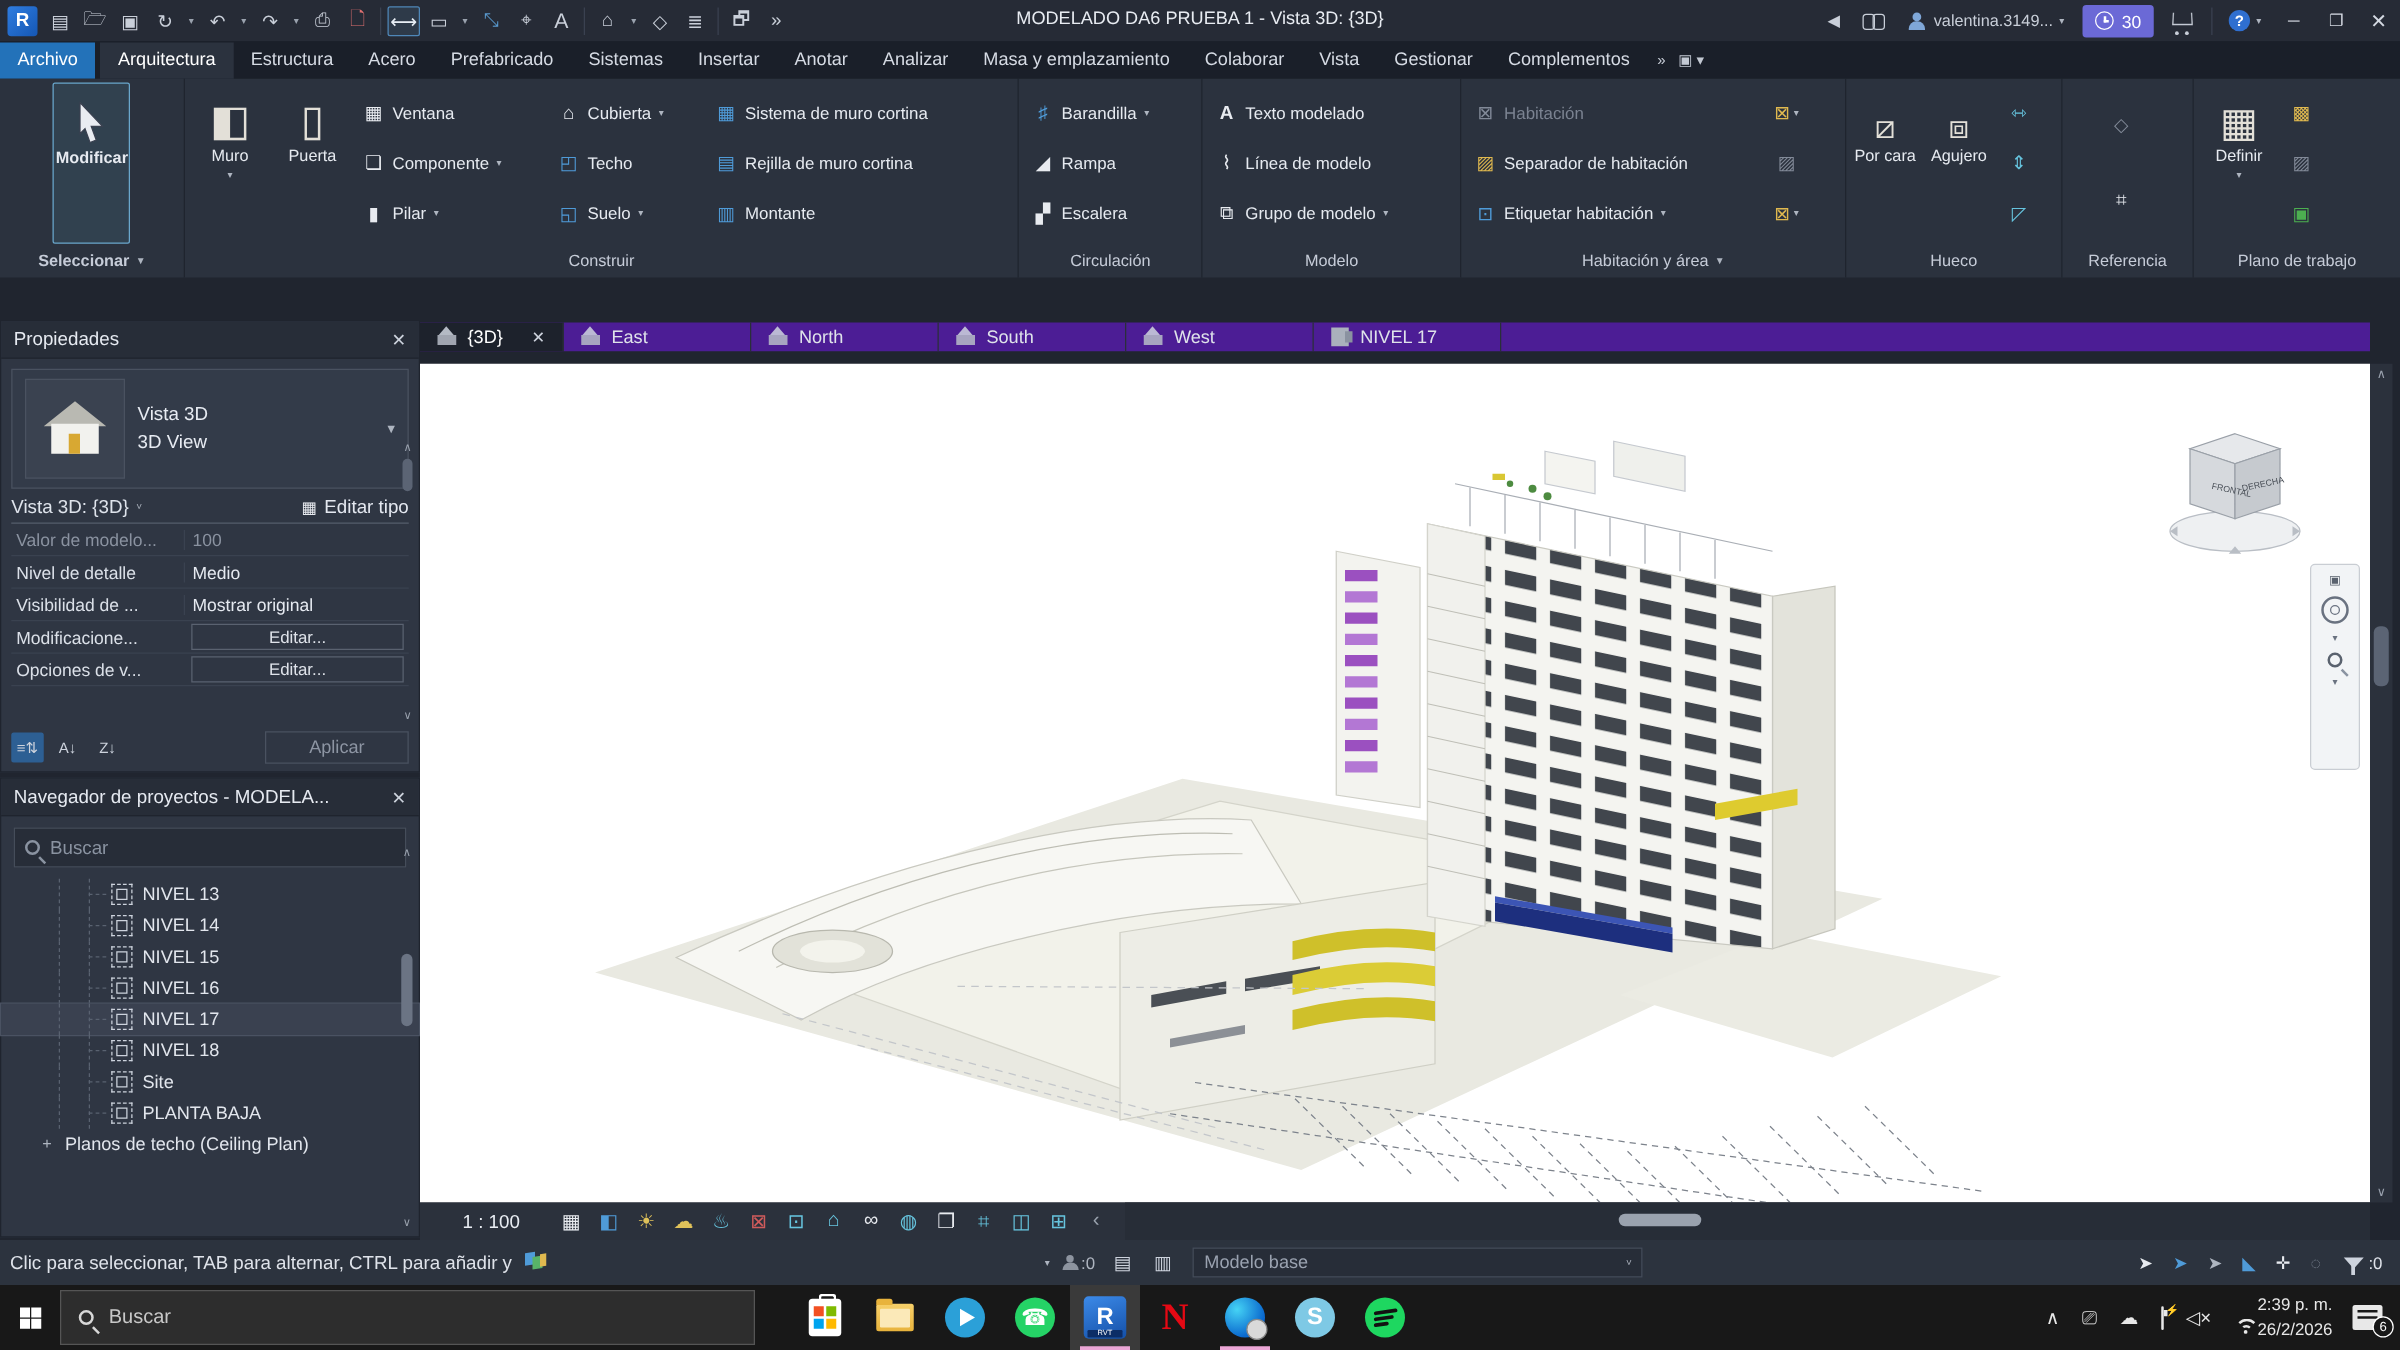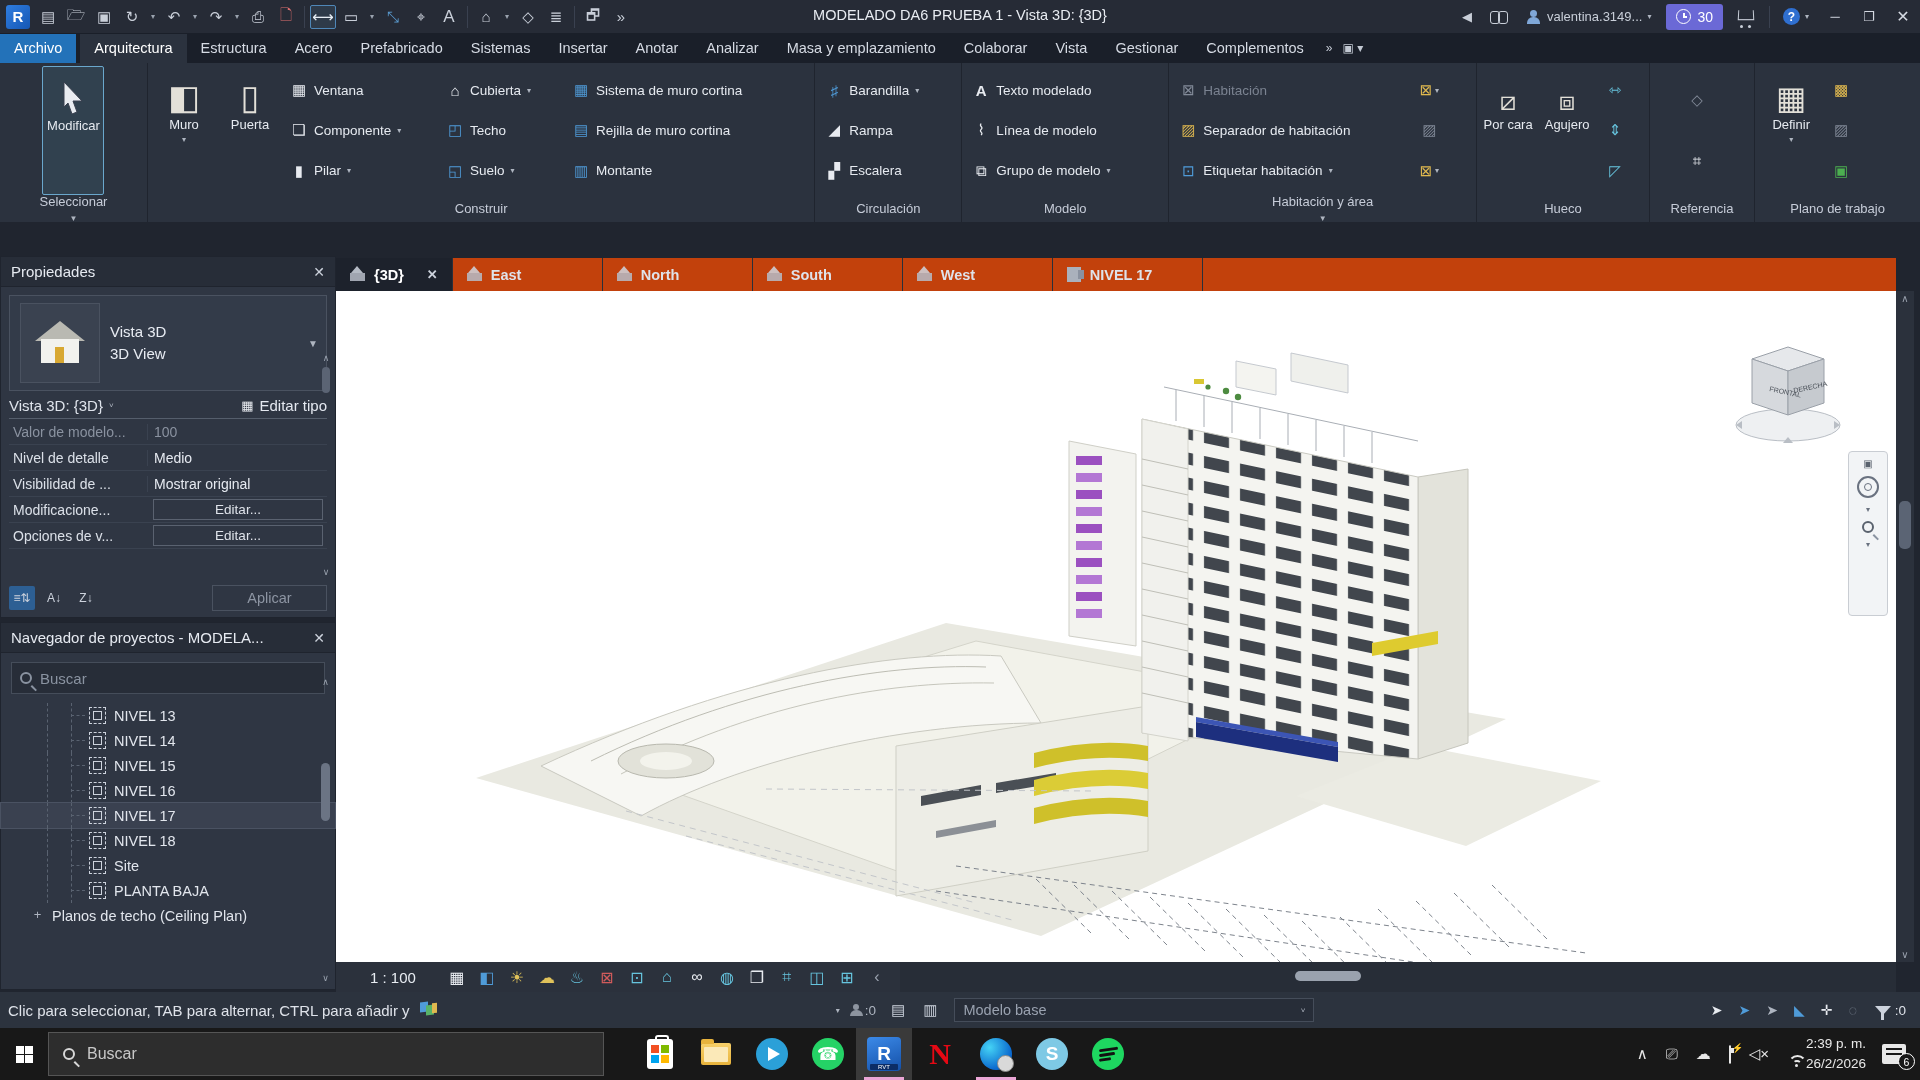--- a/index.html
+++ b/index.html
@@ -54,21 +54,21 @@
   .rtab.file { background:#2372b9; color:#fff; margin-right:4px; }
   .rtab.active { background:#2b323e; color:#fff; }
   .tab-extra { margin-left:8px; color:#c3c9d3; font-size:12px; display:flex; gap:10px; padding-bottom:8px; }
 
   
   #ribbon { position:absolute; left:0; top:63px; width:1920px; height:159px; background:#2b323e;
     display:flex; color:#e6eaf0; }
   .panel { display:flex; flex-direction:column; border-right:1px solid #1f242e; }
   .panel-body { height:132px; display:flex; padding:3px 5px 0; gap:4px; }
   .panel-label { height:26px; display:flex; align-items:center; justify-content:center; gap:5px;
-    font-size:13px; color:#c6ccd8;flex-direction:column; }
+    font-size:13px; color:#c6ccd8; }
   .dd { font-size:8px; color:#aeb5c0; }
   .bigbtn { width:62px; display:flex; flex-direction:column; align-items:center; padding-top:6px; gap:3px;
     border-radius:2px; font-size:13px; text-align:center; }
   .bigbtn .bico { height:42px; display:flex; align-items:flex-end; justify-content:center;
     font-size:34px; line-height:1; color:#e3e0d8; }
   .bigbtn.sel { border:1px solid #6aa7cc; background:#31414f; }
   .smallcol { display:flex; flex-direction:column; justify-content:space-around; padding:4px 0; }
   .smbtn { display:flex; align-items:center; gap:6px; height:28px; font-size:13.5px; padding:0 5px;
     border-radius:2px; white-space:nowrap; }
   .smbtn.disabled { color:#7b8391; }
@@ -130,22 +130,22 @@
   .guide2 { position:absolute; left:70px; top:0; bottom:0; border-left:1px dashed #596270; }
   .tick { position:absolute; left:70px; top:12px; width:14px; border-top:1px dashed #596270; }
   .cubeico { width:17px; height:17px; border:1.5px dashed #cdd3dd; flex:none; position:relative; }
   .cubeico::after { content:""; position:absolute; inset:3px; border:1.2px solid #cdd3dd; }
   .titem.group { padding-left:30px; }
   .plus-box { width:13px; height:13px; color:#aeb5c0; font-size:13px; line-height:11px; text-align:center; flex:none; }
   .tree-scroll { position:absolute; right:2px; top:54px; bottom:6px; width:15px; }
   .tree-scroll .thumb { position:absolute; top:86px; left:3px; width:9px; height:58px; background:#6b7484; border-radius:5px; }
 
   
-  #viewtabs { position:absolute; left:336px; top:258px; width:1560px; height:33px; background:#c2410c;
-    display:flex; color:#dfe3ea; font-size:14.5px;font-weight:bold; }
+  #viewtabs { position:absolute; left:336px; top:258px; width:1560px; height:23px; background:#4c1d95;
+    display:flex; color:#dfe3ea; font-size:14.5px; }
   .vtab { display:flex; align-items:center; gap:9px; padding:0 14px; border-right:1px solid #2a2f3a; min-width:150px; }
   .vtab.active { background:#1d222c; color:#fff; min-width:0; }
   .vtab .x { margin-left:14px; color:#cdd3dd; font-size:13px; }
   .houseico { width:15px; height:13px; position:relative; opacity:.85; }
   .houseico::before { content:""; position:absolute; left:0; top:5px; width:15px; height:8px; background:#b7bdc8; }
   .houseico::after { content:""; position:absolute; left:1.2px; top:-2px; width:0; height:0;
     border-left:6.5px solid transparent; border-right:6.5px solid transparent; border-bottom:7px solid #cfd5df; }
   .planico { width:14px; height:15px; background:#aab1bc; position:relative; }
   .planico::after { content:""; position:absolute; right:-3px; top:3px; width:6px; height:9px; background:#8a92a0; }
 
@@ -334,21 +334,21 @@
   <div class="rtab">Vista</div>
   <div class="rtab">Gestionar</div>
   <div class="rtab">Complementos</div>
   <div class="tab-extra">
     <span>»</span>
     <span>▣ ▾</span>
   </div>
 </div>
 
 <div id="ribbon">
-  <div class="panel" style="width:149px;">
+  <div class="panel" style="width:149px;font-weight:bold;">
     <div class="panel-body" style="justify-content:center;">
       <div class="bigbtn sel">
         <div class="bico">
           <svg width="26" height="34" viewBox="0 0 26 34">
               <path d="M4 1 L22 20 L13 20 L17 31 L12 33 L8 22 L4 26 Z" fill="#e9ecf1" stroke="#3a4150"></path>
             </svg>
         </div>
         <span>Modificar</span>
       </div>
     </div>

